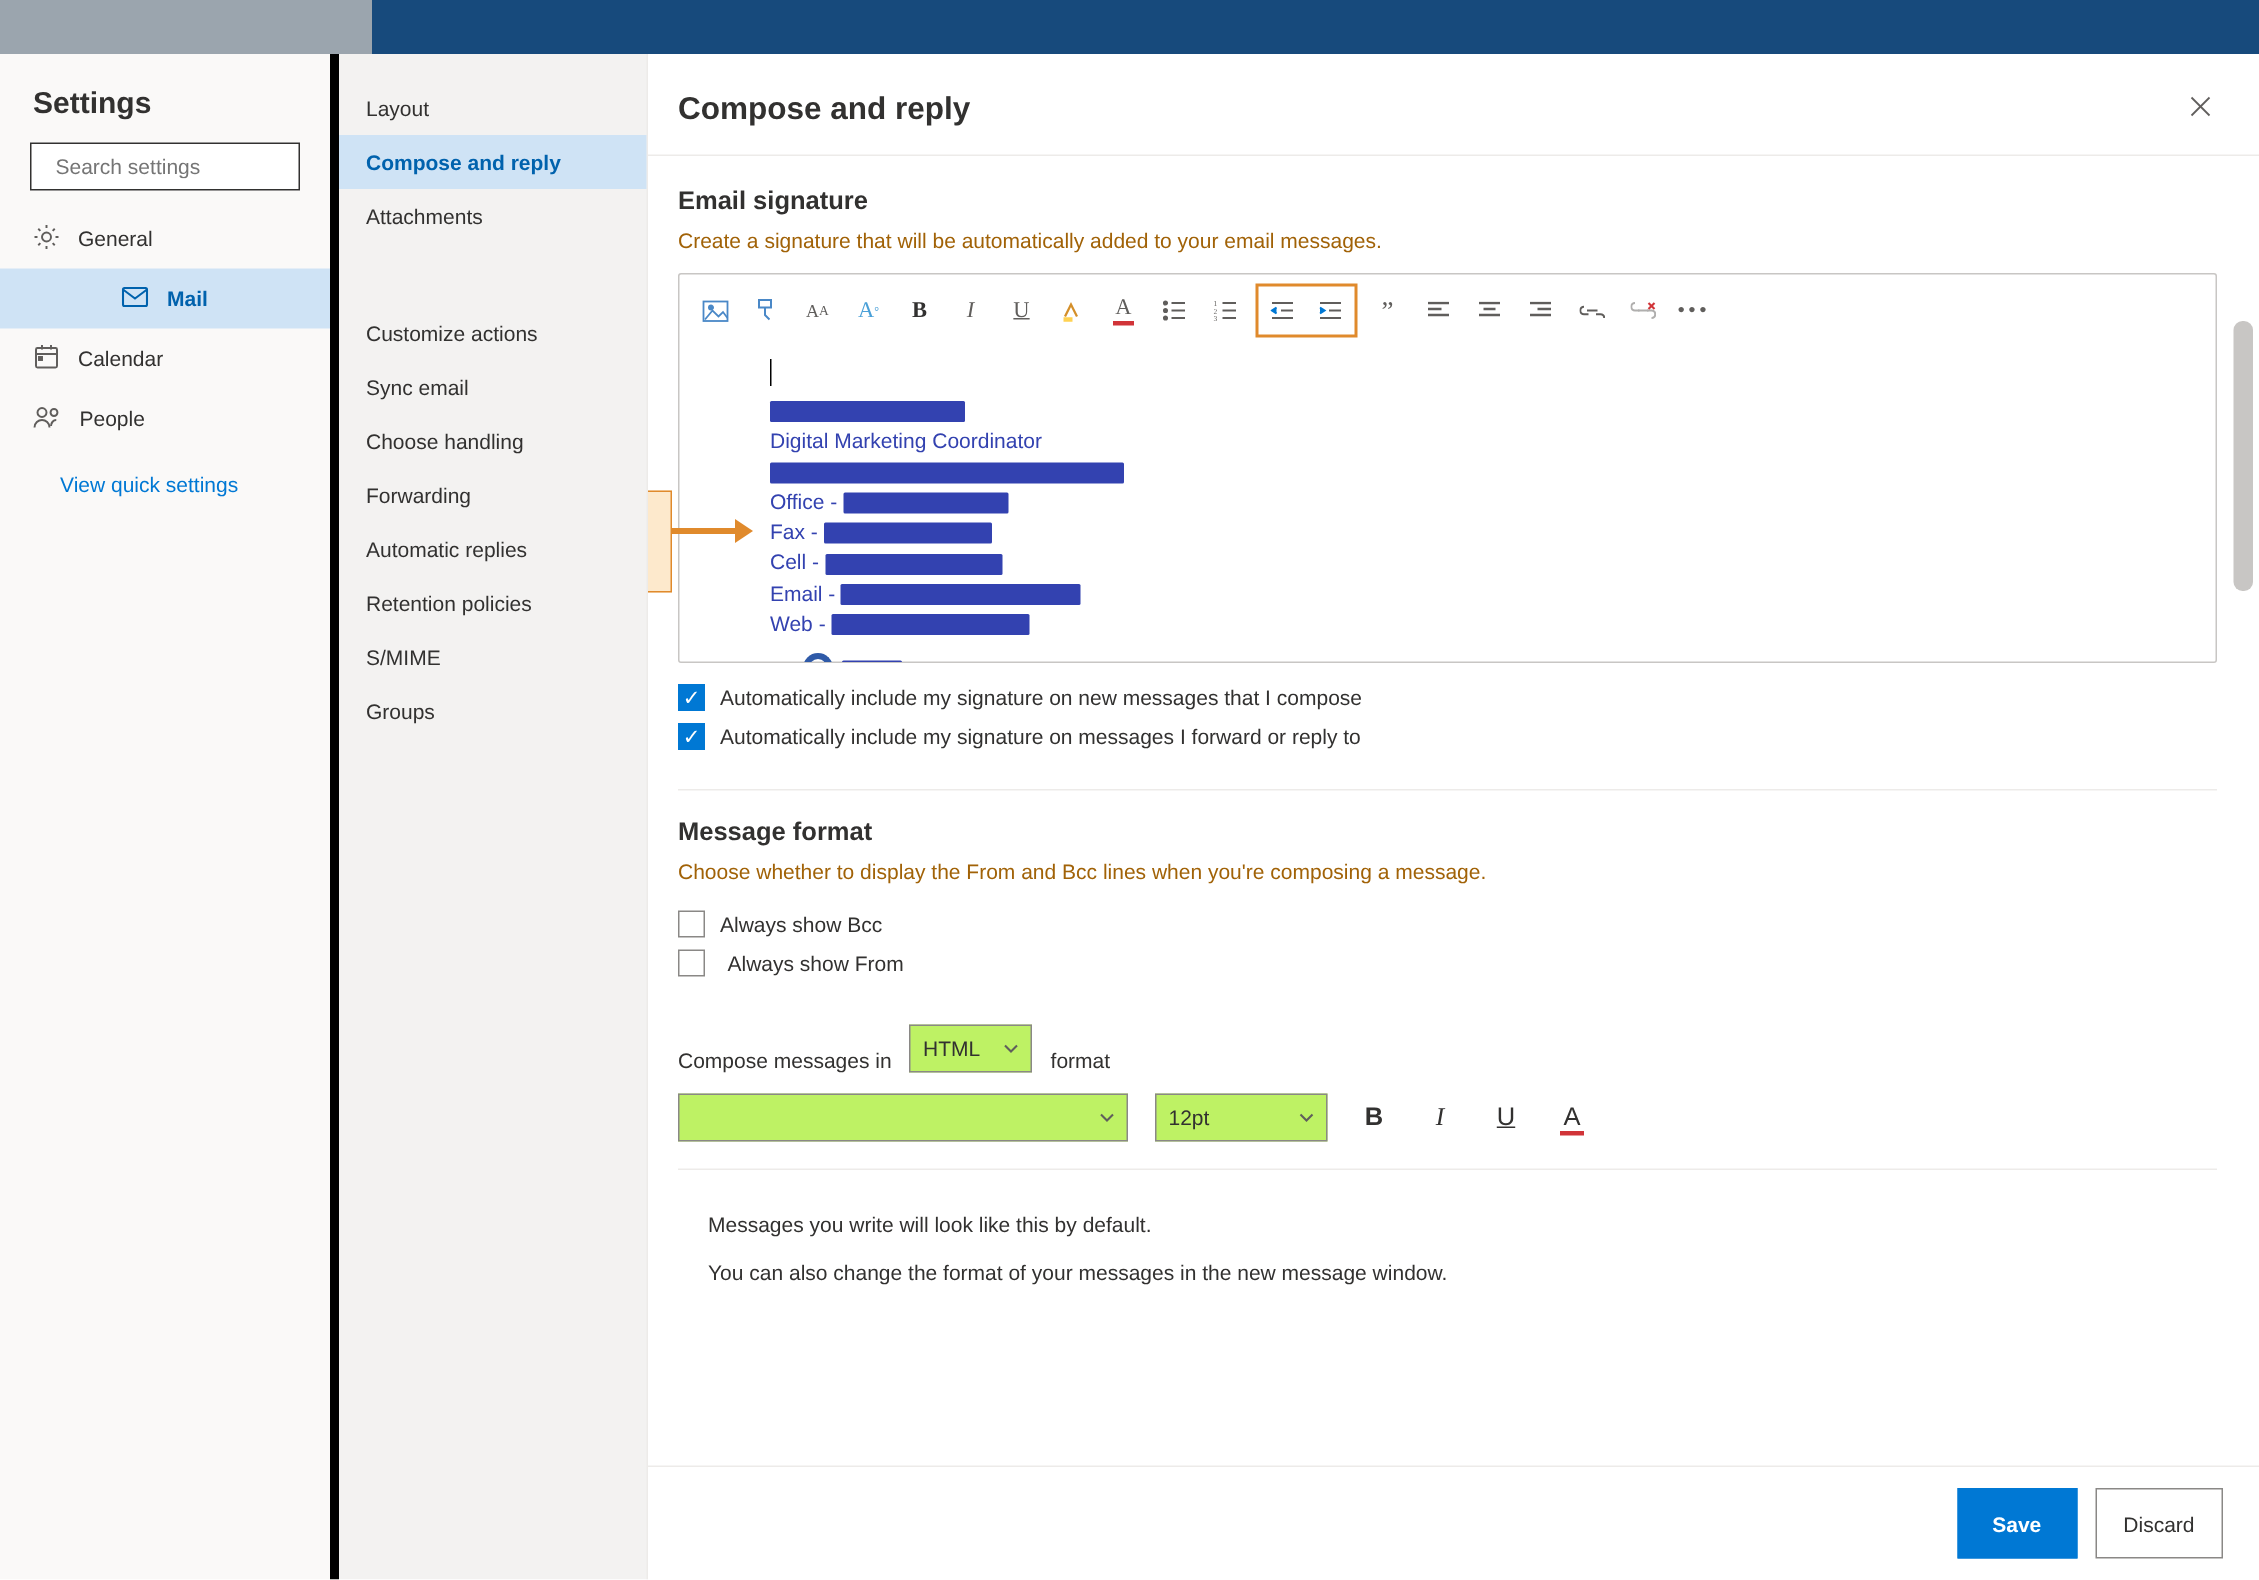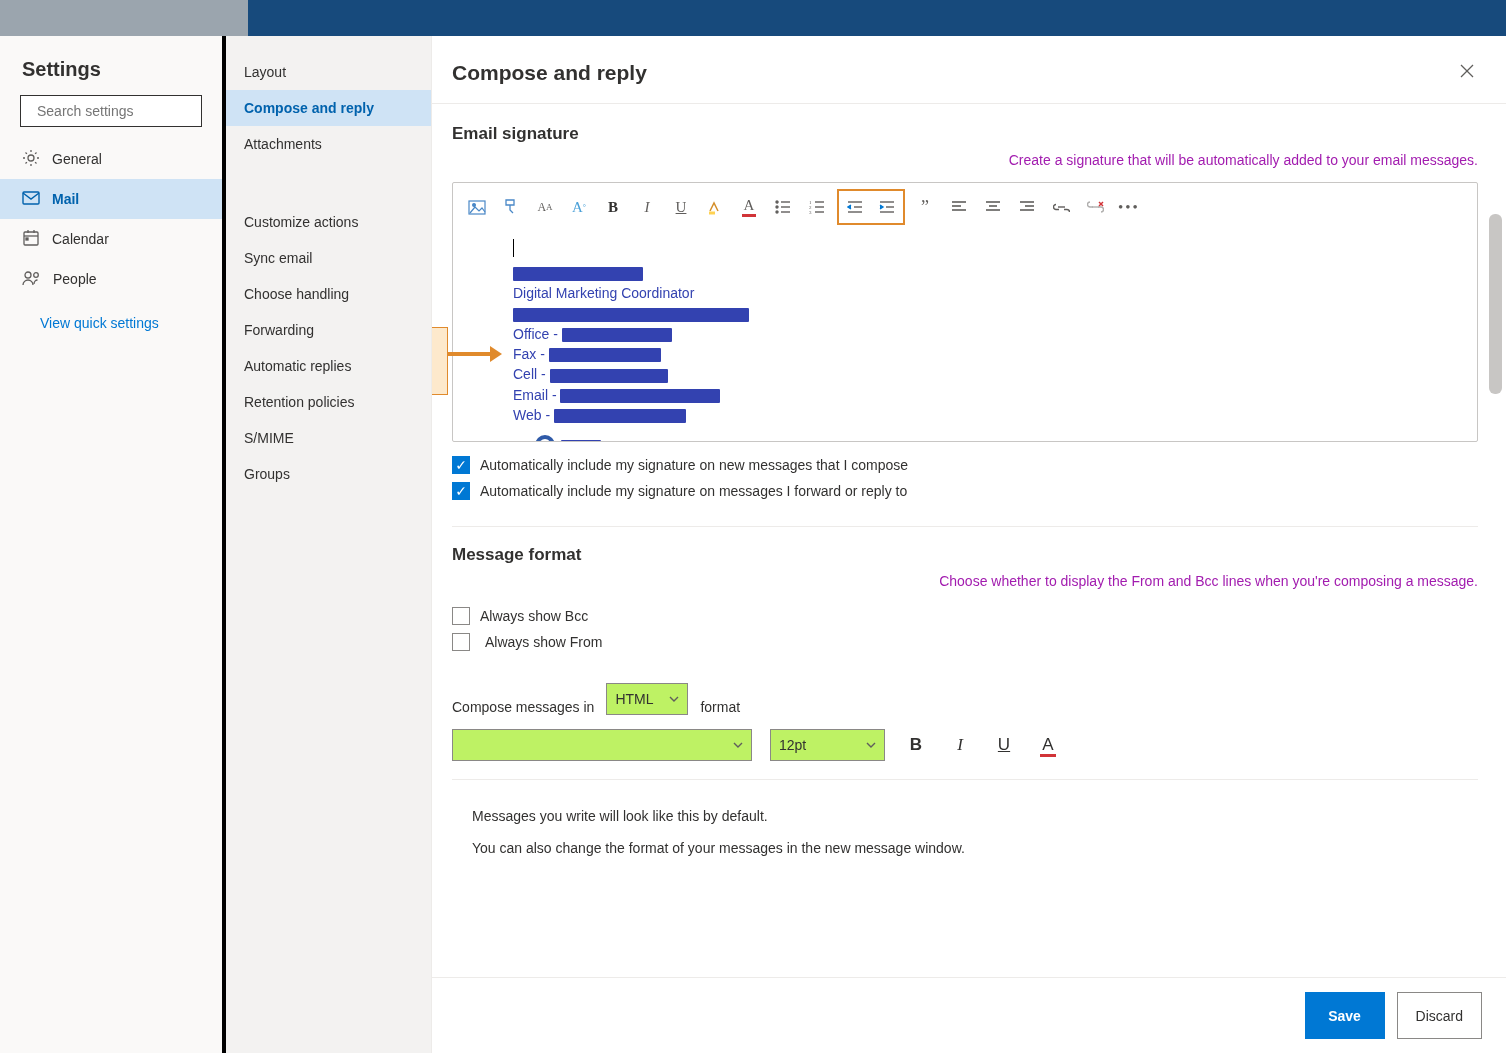--- a/index.html
+++ b/index.html
@@ -26,21 +26,21 @@
   }
   .main {
     display: flex;
     height: calc(100% - 36px);
     background: #fff;
   }
   
   .nav1 {
     width: 226px;
     background: #faf9f8;
-    border-right: 4px solid #000000;
+    border-right: 6px solid #000000;
     padding-top: 22px;
   }
   .nav1-title {
     font-size: 20px;
     font-weight: 700;
     padding: 0 22px 14px 22px;
     color: #323130;
   }
   .search-wrap { padding: 0 20px 12px 20px; }
   .search-box {
@@ -65,20 +65,21 @@
     gap: 12px;
     height: 40px;
     padding: 0 22px;
     color: #323130;
     cursor: pointer;
   }
   .nav1-item.active {
     background: #cfe3f5;
     color: #0062ad;
     font-weight: 600;
+    justify-content: center;
   }
   .nav1-item.active svg { stroke: #0062ad; }
   .nav1-footer {
     padding: 16px 0 0 40px;
   }
   .nav1-footer span { color: #0078d4; cursor: pointer; }
   
   .nav2 {
     width: 206px;
     background: #f3f2f1;
@@ -116,21 +117,21 @@
   }
   .content-title { font-size: 21px; font-weight:600; color:#323130; }
   .close-x { cursor:pointer; color:#605e5c; padding:4px; }
   .scroll-area {
     flex:1;
     overflow-y: auto;
     padding: 20px 28px 0 20px;
     position: relative;
   }
   .section-h { font-size:17px; font-weight:600; color:#323130; margin:0 0 8px 0;}
-  .section-sub { color:#a21caf; margin-bottom:14px;text-align:right; }
+  .section-sub { color:#a16207; margin-bottom:14px; }
   .editor-box {
     border:1px solid #c8c6c4;
     border-radius:2px;
     margin-bottom:10px;
   }
   .toolbar {
     display:flex;
     gap:6px;
     align-items:center;
     padding:6px 10px;

